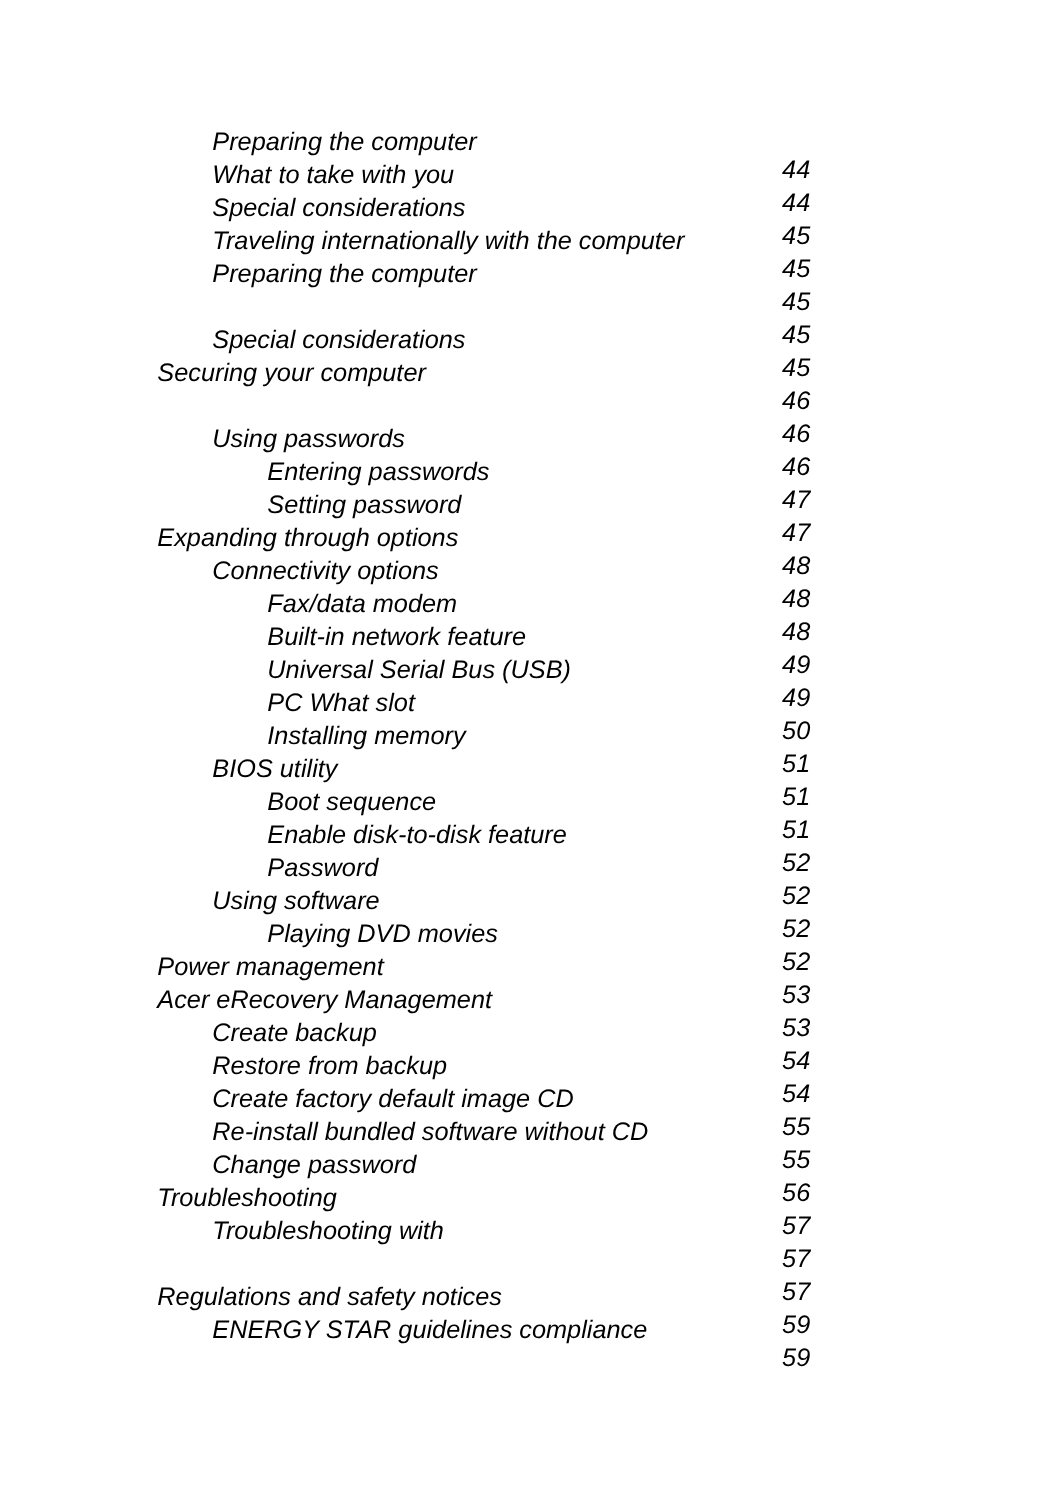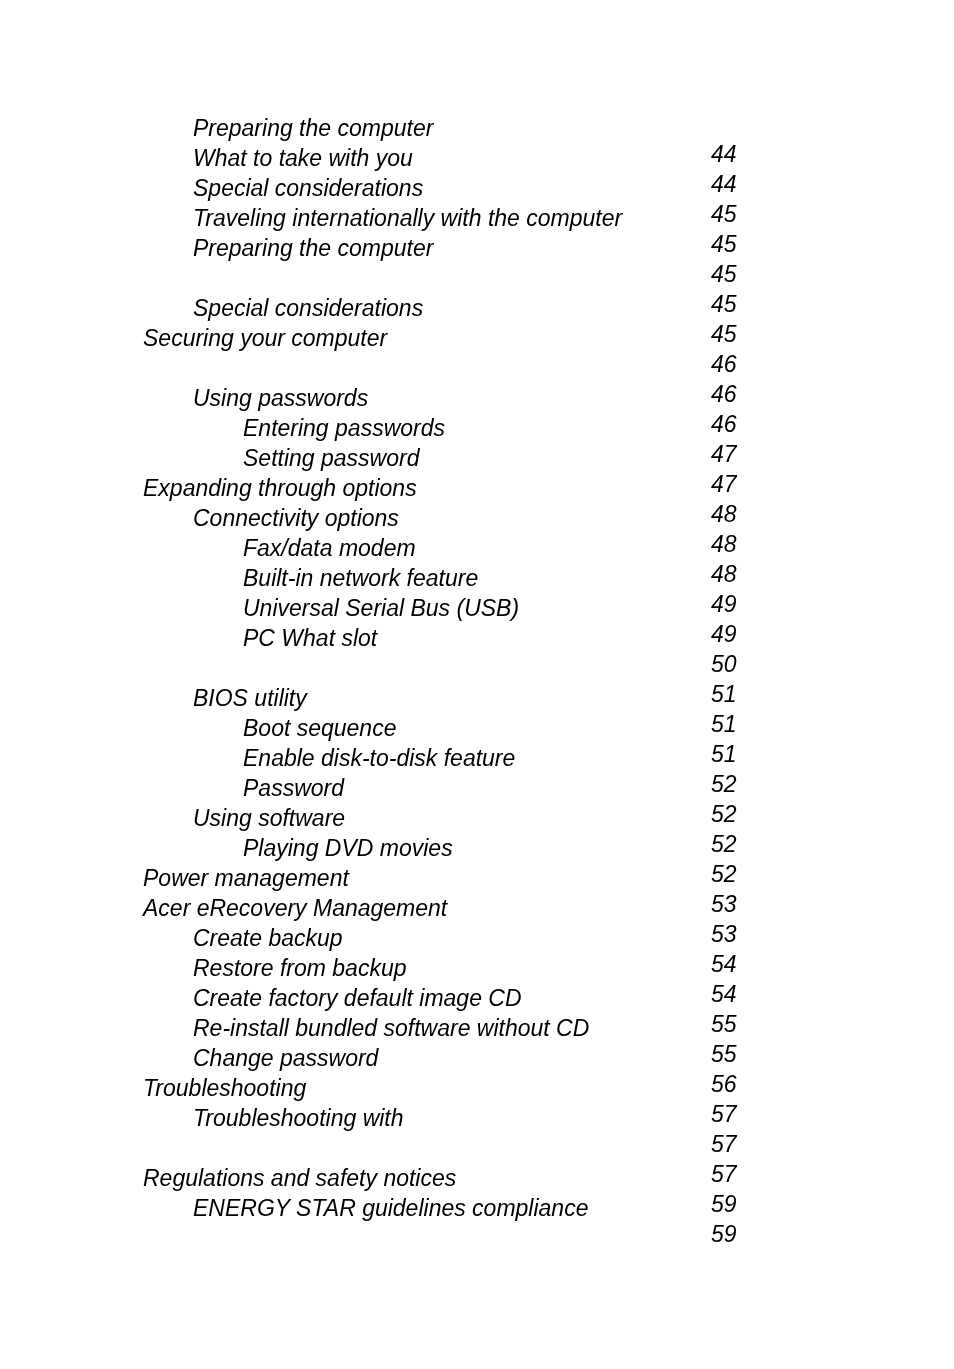--- a/index.html
+++ b/index.html
@@ -70,21 +70,21 @@
       <div class="toc-entry lvl-1"><span class="toc-page">46</span></div>
       <div class="toc-entry lvl-1"><span class="toc-title">Using passwords</span><span class="toc-page">46</span></div>
       <div class="toc-entry lvl-2"><span class="toc-title">Entering passwords</span><span class="toc-page">47</span></div>
       <div class="toc-entry lvl-2"><span class="toc-title">Setting password</span><span class="toc-page">47</span></div>
       <div class="toc-entry lvl-0"><span class="toc-title">Expanding through options</span><span class="toc-page">48</span></div>
       <div class="toc-entry lvl-1"><span class="toc-title">Connectivity options</span><span class="toc-page">48</span></div>
       <div class="toc-entry lvl-2"><span class="toc-title">Fax/data modem</span><span class="toc-page">48</span></div>
       <div class="toc-entry lvl-2"><span class="toc-title">Built-in network feature</span><span class="toc-page">49</span></div>
       <div class="toc-entry lvl-2"><span class="toc-title">Universal Serial Bus (USB)</span><span class="toc-page">49</span></div>
       <div class="toc-entry lvl-2"><span class="toc-title">PC What slot</span><span class="toc-page">50</span></div>
-      <div class="toc-entry lvl-2"><span class="toc-page">51</span></div>
+      <div class="toc-entry lvl-2"><span class="toc-title">Installing memory</span><span class="toc-page">51</span></div>
       <div class="toc-entry lvl-1"><span class="toc-title">BIOS utility</span><span class="toc-page">51</span></div>
       <div class="toc-entry lvl-2"><span class="toc-title">Boot sequence</span><span class="toc-page">51</span></div>
       <div class="toc-entry lvl-2"><span class="toc-title">Enable disk-to-disk feature</span><span class="toc-page">52</span></div>
       <div class="toc-entry lvl-2"><span class="toc-title">Password</span><span class="toc-page">52</span></div>
       <div class="toc-entry lvl-1"><span class="toc-title">Using software</span><span class="toc-page">52</span></div>
       <div class="toc-entry lvl-2"><span class="toc-title">Playing DVD movies</span><span class="toc-page">52</span></div>
       <div class="toc-entry lvl-0"><span class="toc-title">Power management</span><span class="toc-page">53</span></div>
       <div class="toc-entry lvl-0"><span class="toc-title">Acer eRecovery Management</span><span class="toc-page">53</span></div>
       <div class="toc-entry lvl-1"><span class="toc-title">Create backup</span><span class="toc-page">54</span></div>
       <div class="toc-entry lvl-1"><span class="toc-title">Restore from backup</span><span class="toc-page">54</span></div>

